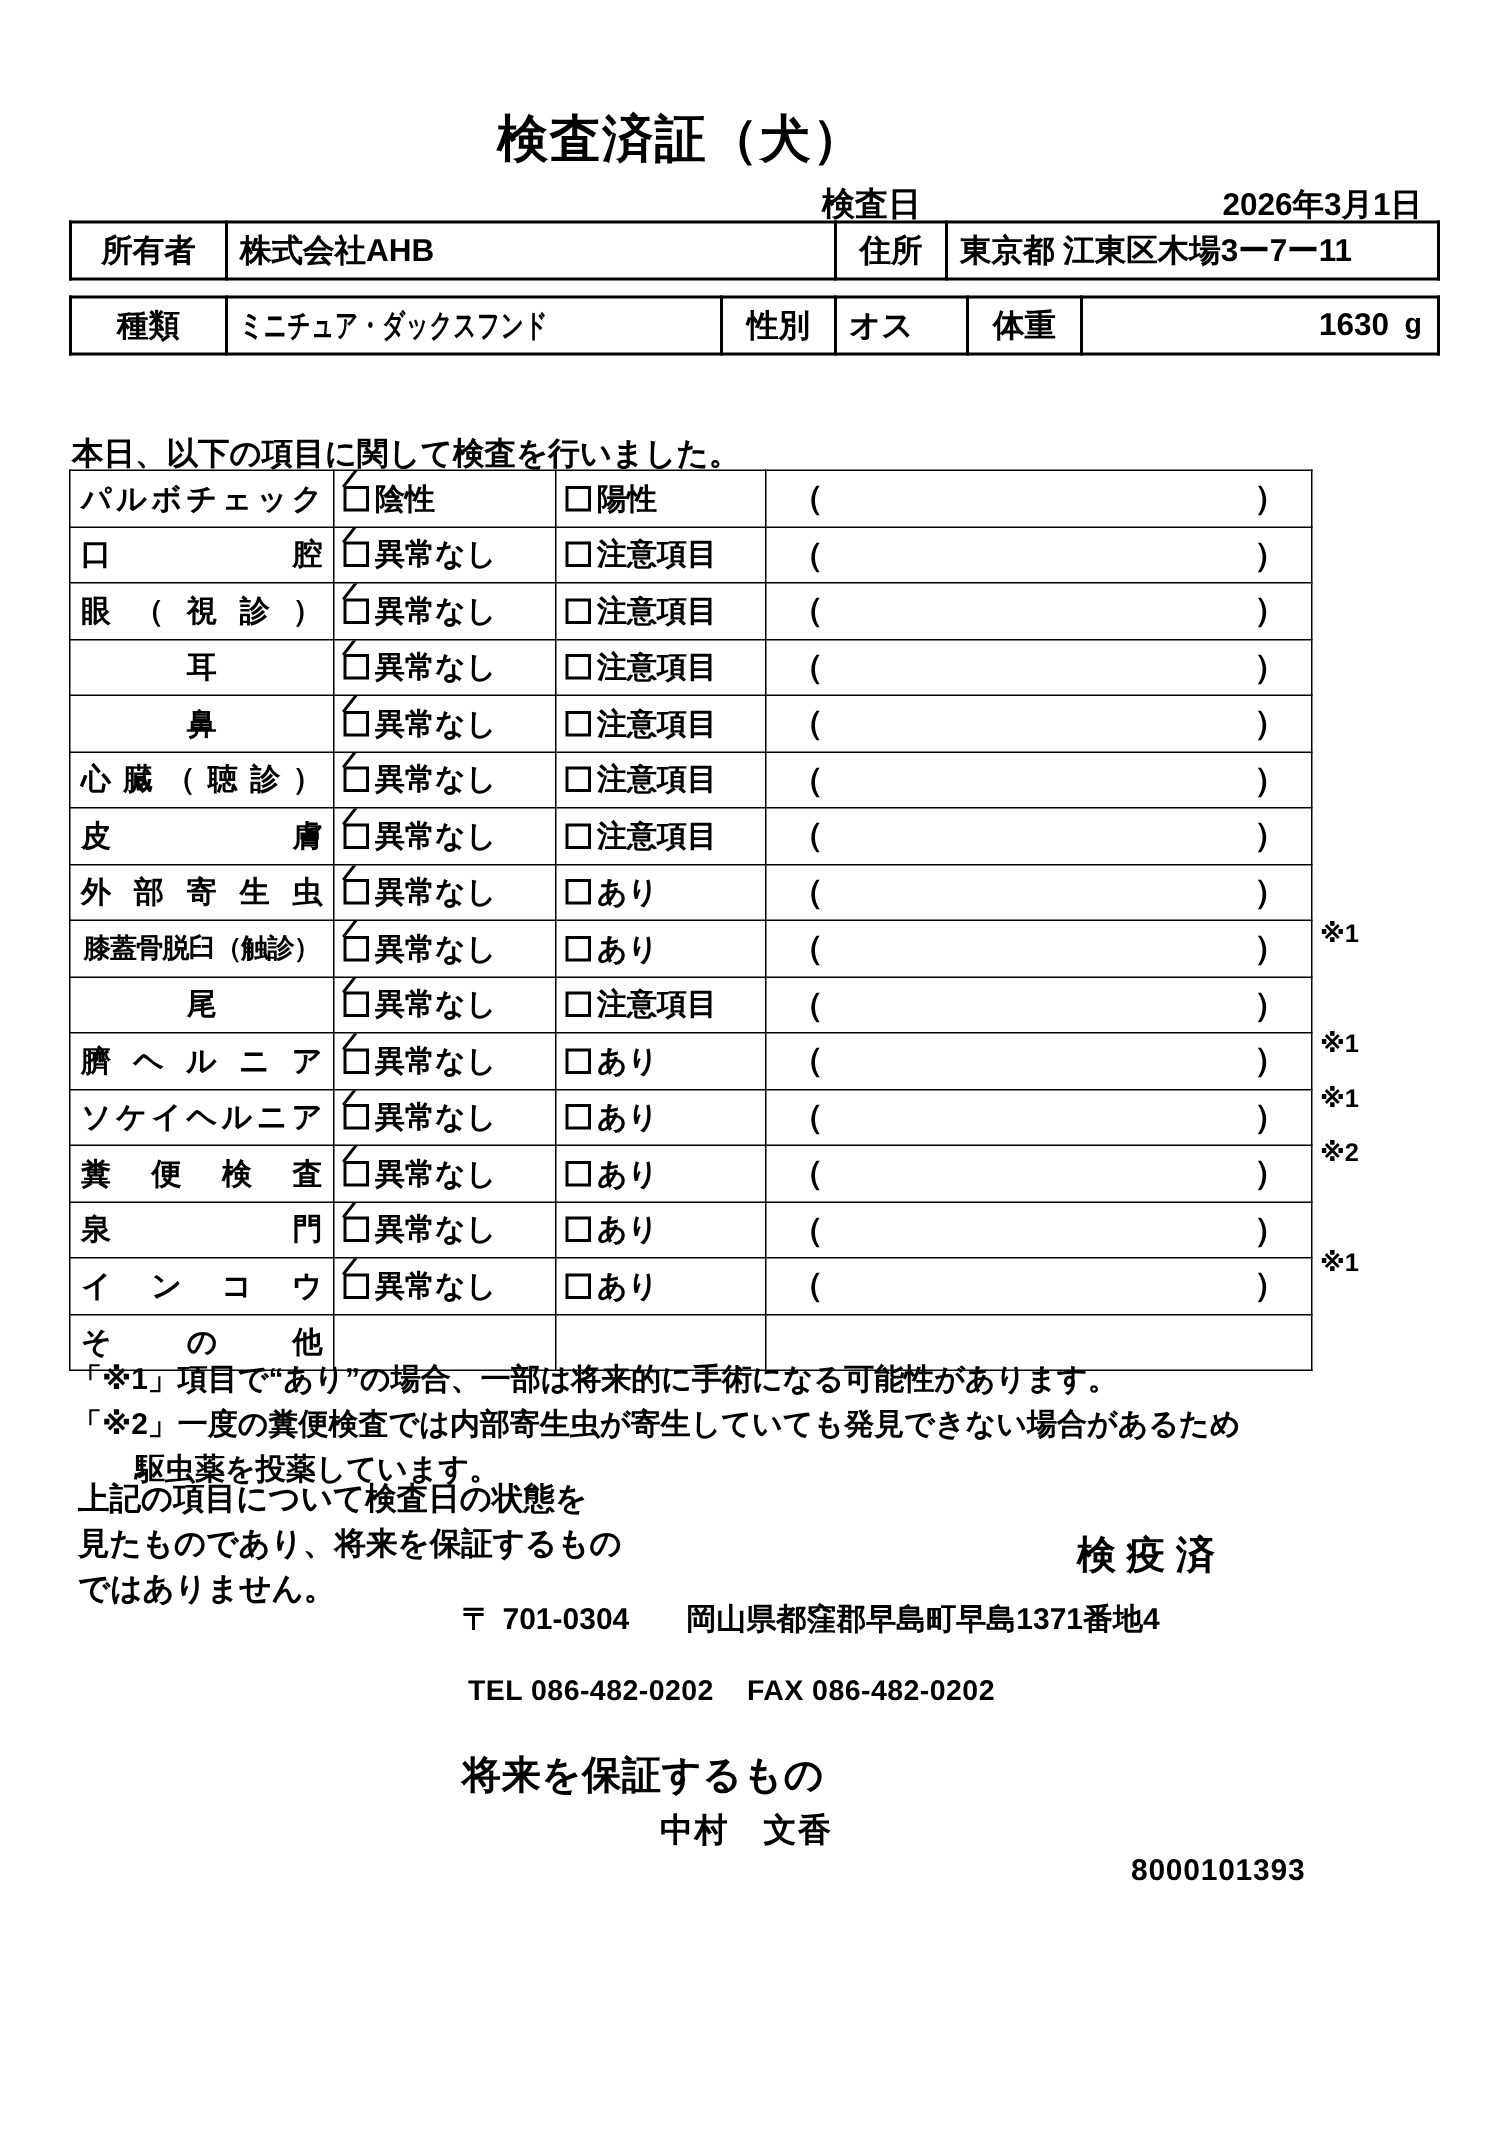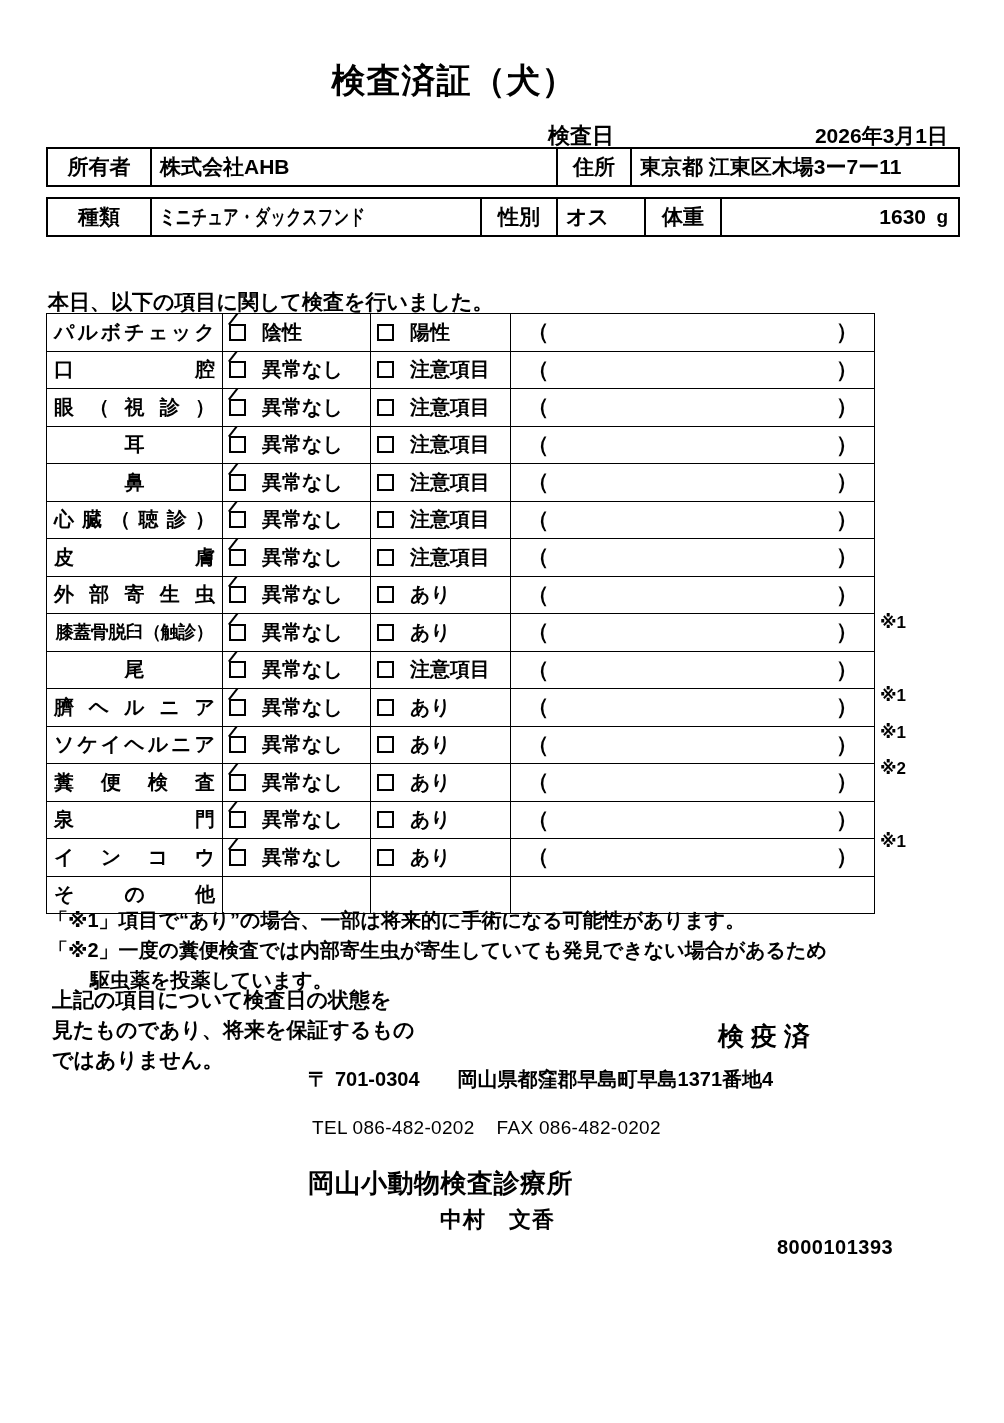--- a/index.html
+++ b/index.html
@@ -19,21 +19,21 @@
     position: absolute;
     left: 0; top: 0;
     width: 1004px;
     height: 1423px;
     overflow: hidden;
   }
 
   
   .doc-title {
     position: absolute;
-    left: 0; top: 58px;
+    left: 0; top: 70px;
     width: 908px;
     text-align: center;
     font-size: 34px;
     font-weight: 700;
     letter-spacing: 1px;
   }
 
   
   .exam-date-row {
     position: absolute;
@@ -139,21 +139,21 @@
   .item-label.centered { justify-content: center; }
   .item-label.tight { font-size: 18px; justify-content: center; letter-spacing: -0.5px; }
 
   .opt {
     display: flex;
     align-items: center;
     padding-left: 6px;
     font-size: 20px;
     font-weight: 700;
   }
-  .opt .lbl { margin-left: 14px; }
+  .opt .lbl { margin-left: 2px; }
 
   
   .box {
     position: relative;
     display: inline-block;
     width: 17px;
     height: 17px;
     border: 2px solid #000;
     box-sizing: border-box;
     flex: 0 0 auto;
@@ -240,21 +240,21 @@
     font-size: 20px;
     font-weight: 700;
   }
   .addr-line .zip-mark { margin-right: 7px; }
   .addr-line .zip { margin-right: 38px; letter-spacing: 0px; }
 
   .tel-line {
     position: absolute;
     left: 312px; top: 1117px;
     font-size: 19px;
-    font-weight: 400;
+    font-weight: 700;
     letter-spacing: 0.3px;
   }
   .tel-line .fax { margin-left: 22px; }
 
   .clinic-name {
     position: absolute;
     left: 308px; top: 1166px;
     font-size: 26px;
     font-weight: 700;
     letter-spacing: 0.5px;
@@ -265,21 +265,20 @@
     font-size: 22px;
     font-weight: 700;
     letter-spacing: 1px;
   }
   .serial-number {
     position: absolute;
     left: 754px; top: 1236px;
     font-size: 20px;
     font-weight: 700;
     letter-spacing: 0.5px;
-    margin-left: 23px;
   }
 </style>
 </head>
 <body>
 
 <div class="page">
 
   <div class="doc-title">検査済証（犬）</div>
 
   <div class="exam-date-row">
@@ -762,17 +761,17 @@
   <div class="quarantine-stamp">検疫済</div>
 
   <div class="addr-line">
     <span class="zip-mark">〒</span><span class="zip">701-0304</span><span>岡山県都窪郡早島町早島1371番地4</span>
   </div>
 
   <div class="tel-line">
     <span>TEL 086-482-0202</span><span class="fax">FAX 086-482-0202</span>
   </div>
 
-  <div class="clinic-name">岡山小動物検査診療所</div>
+  <div class="clinic-name">将来を保証するもの</div>
   <div class="vet-name">中村　文香</div>
   <div class="serial-number">8000101393</div>
 
 </div>
 
 </body></html>

